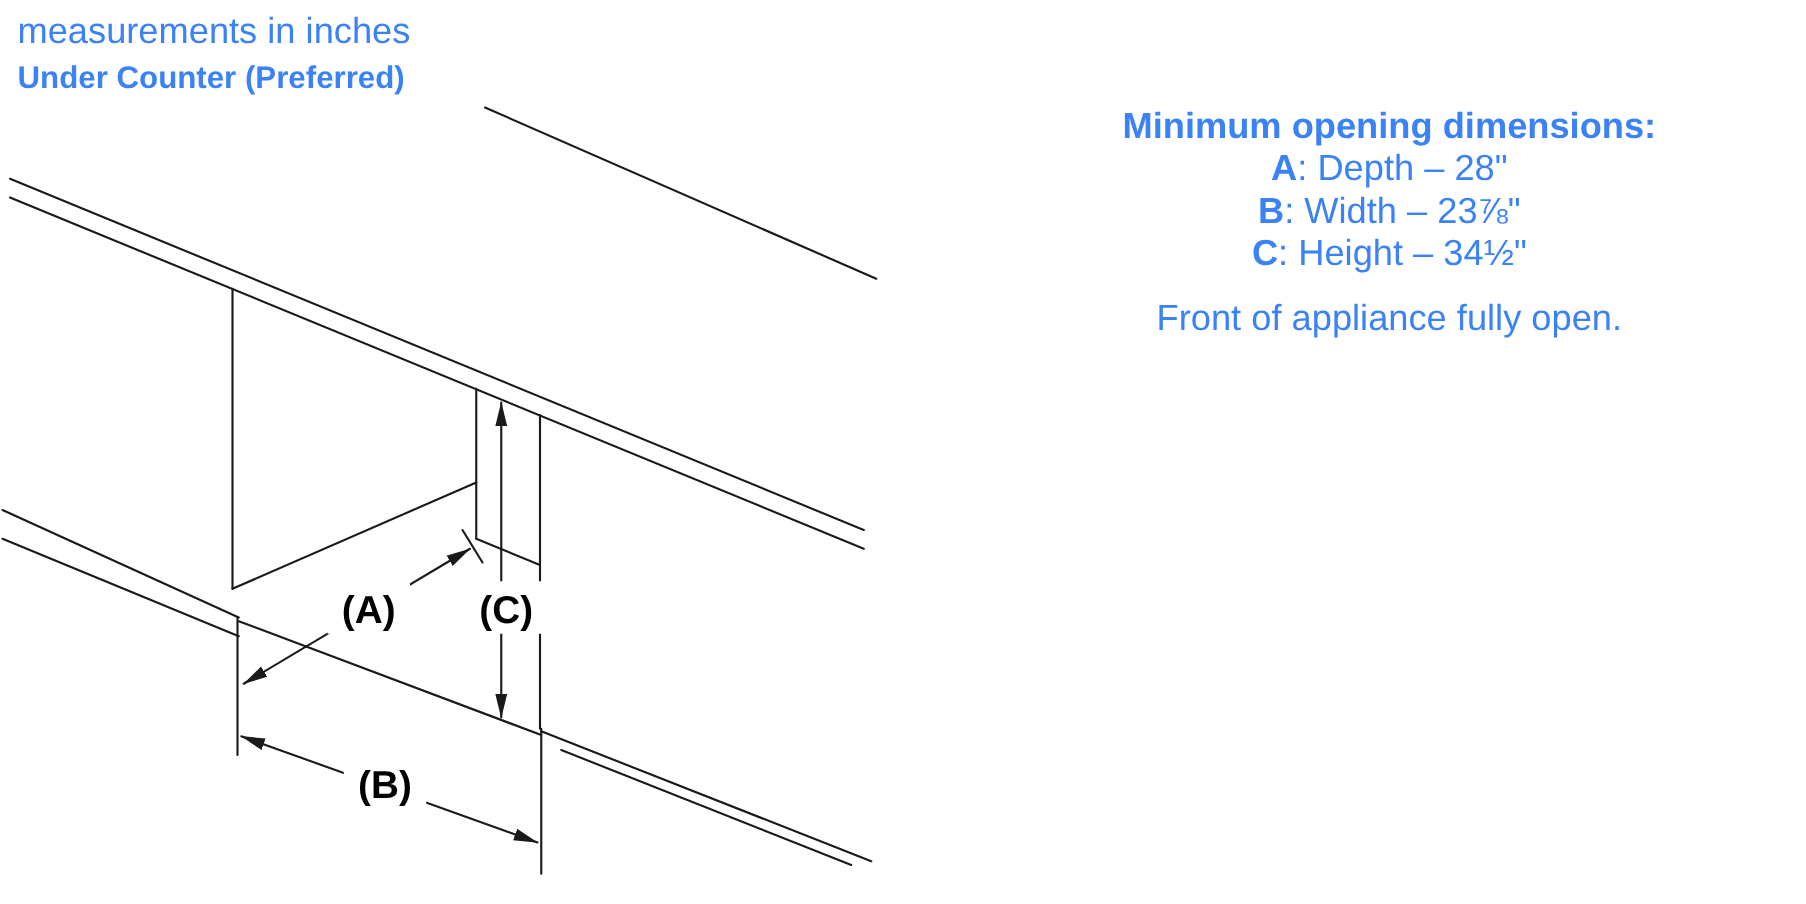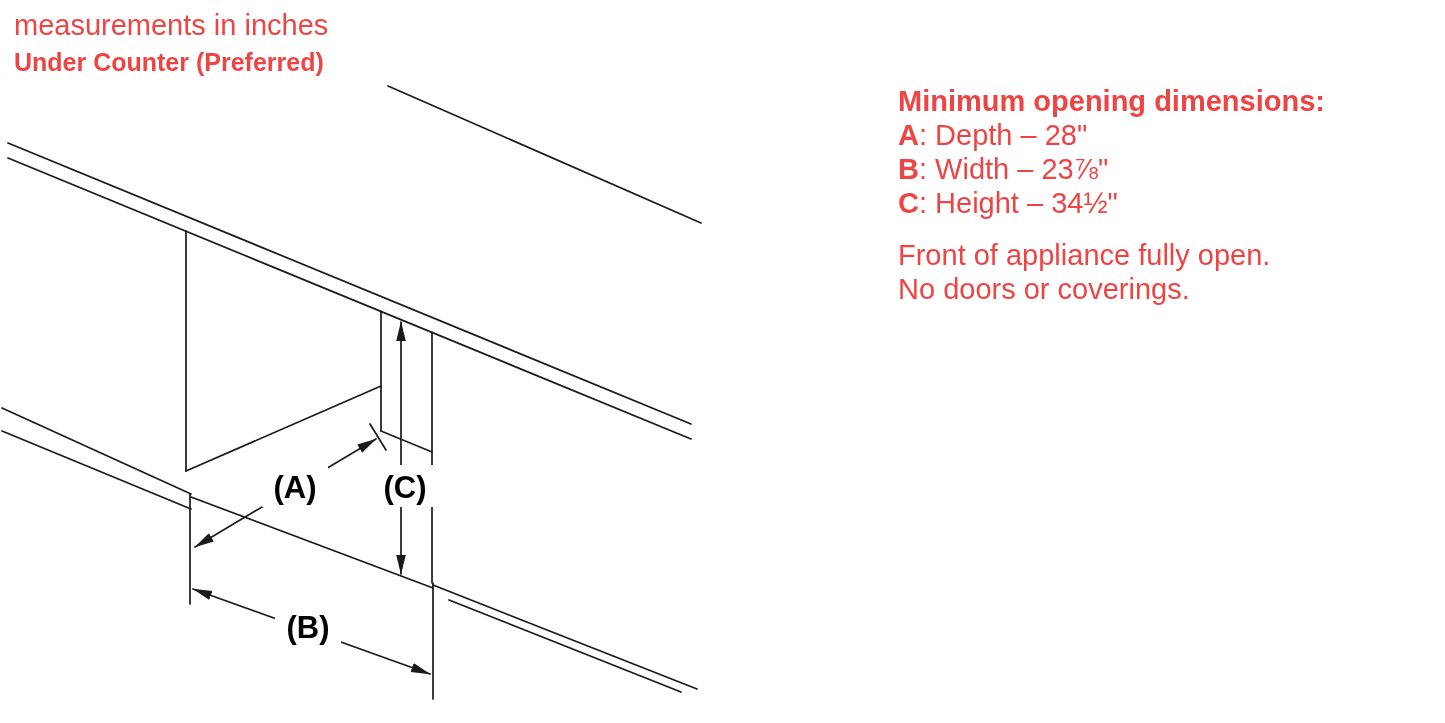--- a/index.html
+++ b/index.html
@@ -1,31 +1,31 @@
 <!DOCTYPE html>
 <html><head>
 <meta charset="utf-8">
 <style>
   * { margin:0; padding:0; box-sizing:border-box; }
   html,body { background:#ffffff; }
   .canvas {
     position:relative; width:1445px; height:723px; background:#ffffff;
-    font-family:"Liberation Sans", sans-serif; color:#ef4444; overflow:hidden;
+    font-family:"Liberation Sans", sans-serif; color:#3b82f6; overflow:hidden;
   }
   .header { position:absolute; left:14px; top:8px; z-index:2; }
   .header .note  { font-size:29px; line-height:34px; }
   .header .title { font-size:25px; line-height:34px; font-weight:bold; margin-top:3px; }
   .diagram { position:absolute; left:0; top:0; z-index:1; }
   .diagram line { stroke:#1a1a1a; stroke-width:1.7; fill:none; stroke-linecap:round; }
   .diagram rect.mask { fill:#ffffff; stroke:none; }
   .diagram text.dim-label {
     font-family:"Liberation Sans", sans-serif; font-size:31px; font-weight:bold;
     fill:#000000; text-anchor:middle;
   }
-  .specs { position:absolute; left:898px; top:84px; z-index:2; font-size:29px; line-height:34px; }
+  .specs { position:absolute; left:898px; top:84px; z-index:2; font-size:29px; line-height:34px;text-align:center; }
   .specs .heading { font-weight:bold; }
   .spec-line b { font-weight:bold; }
   .specs .notes { margin-top:18px; }
 </style>
 </head>
 <body>
 
 <div class="canvas">
 
   <div class="header">
@@ -74,17 +74,16 @@
     <text class="dim-label" x="308" y="638">(B)</text>
   </svg>
 
   <div class="specs">
     <div class="heading">Minimum opening dimensions:</div>
     <div class="spec-line"><b>A</b><span>: Depth – 28"</span></div>
     <div class="spec-line"><b>B</b><span>: Width – 23⅞"</span></div>
     <div class="spec-line"><b>C</b><span>: Height – 34½"</span></div>
     <div class="notes">
       <div>Front of appliance fully open.</div>
-      <div>No doors or coverings.</div>
     </div>
   </div>
 
 </div>
 
 </body></html>

